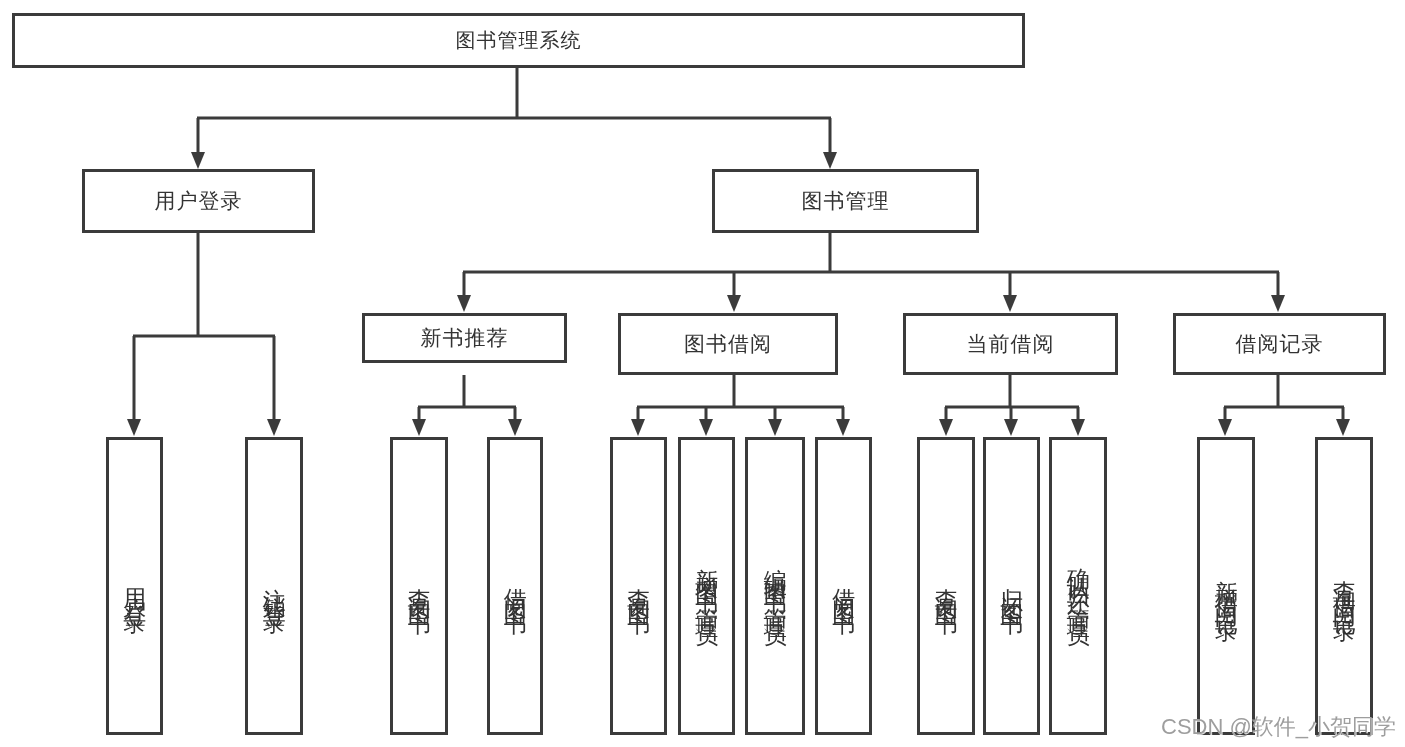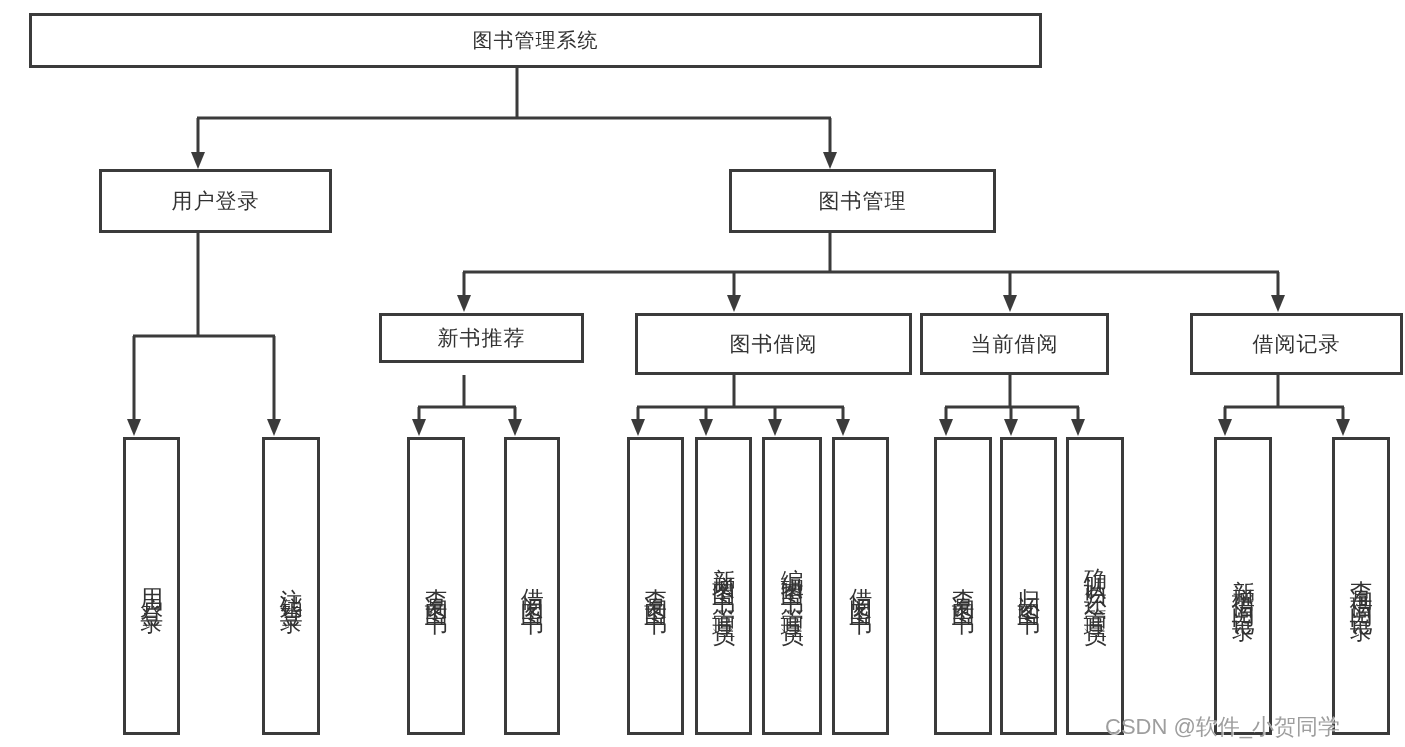--- a/index.html
+++ b/index.html
@@ -20,37 +20,36 @@
   .connectors{
     position:absolute;left:0;top:0;width:1405px;height:747px;
     color:var(--line);
   }
   .node{
     position:absolute;
     border:3px solid var(--line);
     background:#fff;
     display:flex;align-items:center;justify-content:center;
     color:var(--text);
-    margin-left:17px;
   }
   .hbox{font-size:21px;letter-spacing:1px;}
   .root-box{font-size:20px;}
   .leaf{top:437px;height:298px;}
   .vtext{
     writing-mode:vertical-rl;
     text-orientation:mixed;
     font-size:23px;
     line-height:1.1;
     letter-spacing:8px;
     white-space:nowrap;
     color:var(--text);
   }
   .watermark{
     position:absolute;
-    left:1105px;top:712px;
+    left:1161px;top:712px;
     font-size:22px;
     color:var(--wm);
     white-space:nowrap;
     text-shadow:1px 1px 0 rgba(255,255,255,0.8);
   }
 </style>
 </head>
 <body>
 
 <div class="stage">
@@ -95,24 +94,24 @@
   <div class="node hbox" style="left:82px;top:169px;width:233px;height:64px;">
     <span>用户登录</span>
   </div>
   <div class="node hbox" style="left:712px;top:169px;width:267px;height:64px;">
     <span>图书管理</span>
   </div>
 
   <div class="node hbox" style="left:362px;top:313px;width:205px;height:50px;">
     <span>新书推荐</span>
   </div>
-  <div class="node hbox" style="left:618px;top:313px;width:277px;height:62px;">
+  <div class="node hbox" style="left:618px;top:313px;width:220px;height:62px;">
     <span>图书借阅</span>
   </div>
-  <div class="node hbox" style="left:903px;top:313px;width:189px;height:62px;">
+  <div class="node hbox" style="left:903px;top:313px;width:215px;height:62px;">
     <span>当前借阅</span>
   </div>
   <div class="node hbox" style="left:1173px;top:313px;width:213px;height:62px;">
     <span>借阅记录</span>
   </div>
 
   <div class="node leaf" style="left:106px;width:57px;">
     <span class="vtext">用户登录</span>
   </div>
   <div class="node leaf" style="left:245px;width:58px;">

